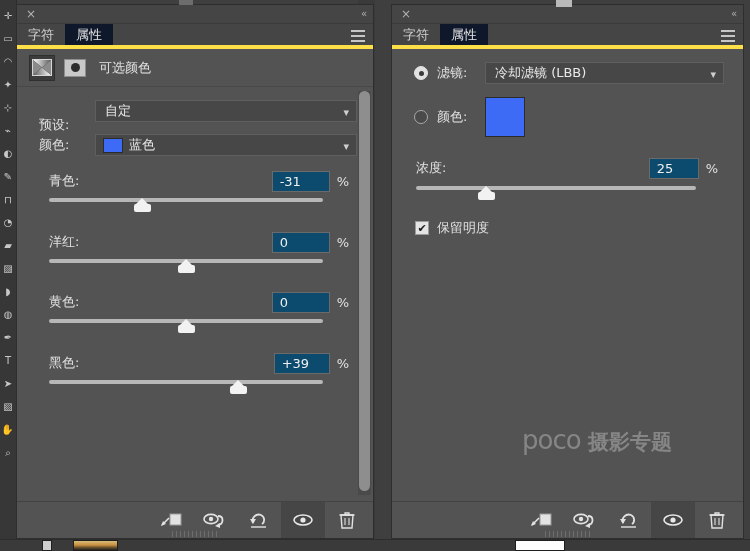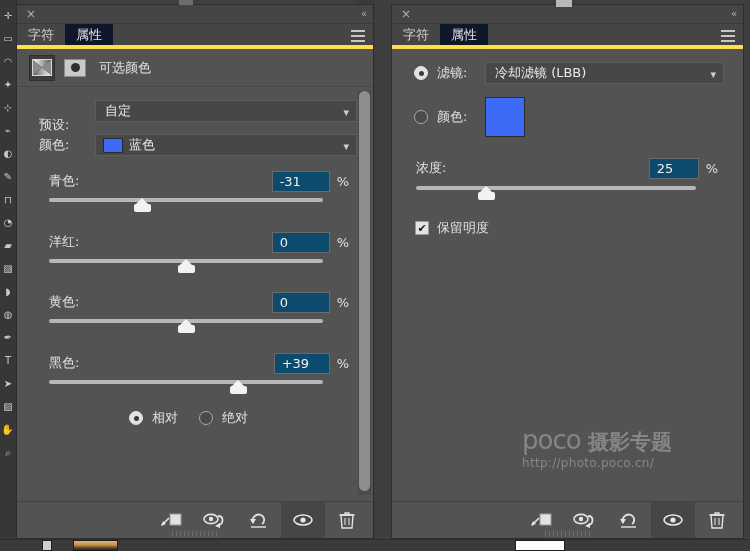--- a/index.html
+++ b/index.html
@@ -358,26 +358,20 @@
             <div class="numbox" style="width:56px;">+39</div>
             <div class="pct">%</div>
           </div>
         </div>
         <div class="slider" style="margin-top:4px; margin-right:26px;">
           <div class="track"></div>
           <div class="knob" style="left:69%;"></div>
         </div>
       </div>
 
-      <div style="position:absolute; left:112px; top:322px; display:flex; align-items:center; gap:9px;">
-        <div class="radio on"></div>
-        <div class="label">相对</div>
-        <div class="radio" style="margin-left:12px;"></div>
-        <div class="label">绝对</div>
-      </div>
 
       <div class="vscroll">
         <div class="thumb"></div>
       </div>
     </div>
 
     <div class="footer">
       <div class="fbtn">
         <svg width="24" height="20" viewBox="0 0 24 20">
           <rect x="11" y="4" width="11" height="11" fill="#e2e2e2" stroke="#9a9a9a"></rect>
@@ -512,21 +506,20 @@
           <line x1="12" y1="8" x2="12" y2="15" stroke="#e2e2e2" stroke-width="1.1"></line>
         </svg>
       </div>
       <div class="grip"></div>
     </div>
 
     <div class="watermark" style="left:130px; top:422px;">
       <div class="wm1">
         <span>poco</span>&nbsp;<b>摄影专题</b>
       </div>
-      <div class="wm2">http://photo.poco.cn/</div>
     </div>
   </div>
 
   <div class="top-nub"></div>
   <div class="top-nub2"></div>
 
   <div class="bottom-peek">
     <div class="thumb-small"></div>
     <div class="thumb-img"></div>
     <div class="thumb-white"></div>

